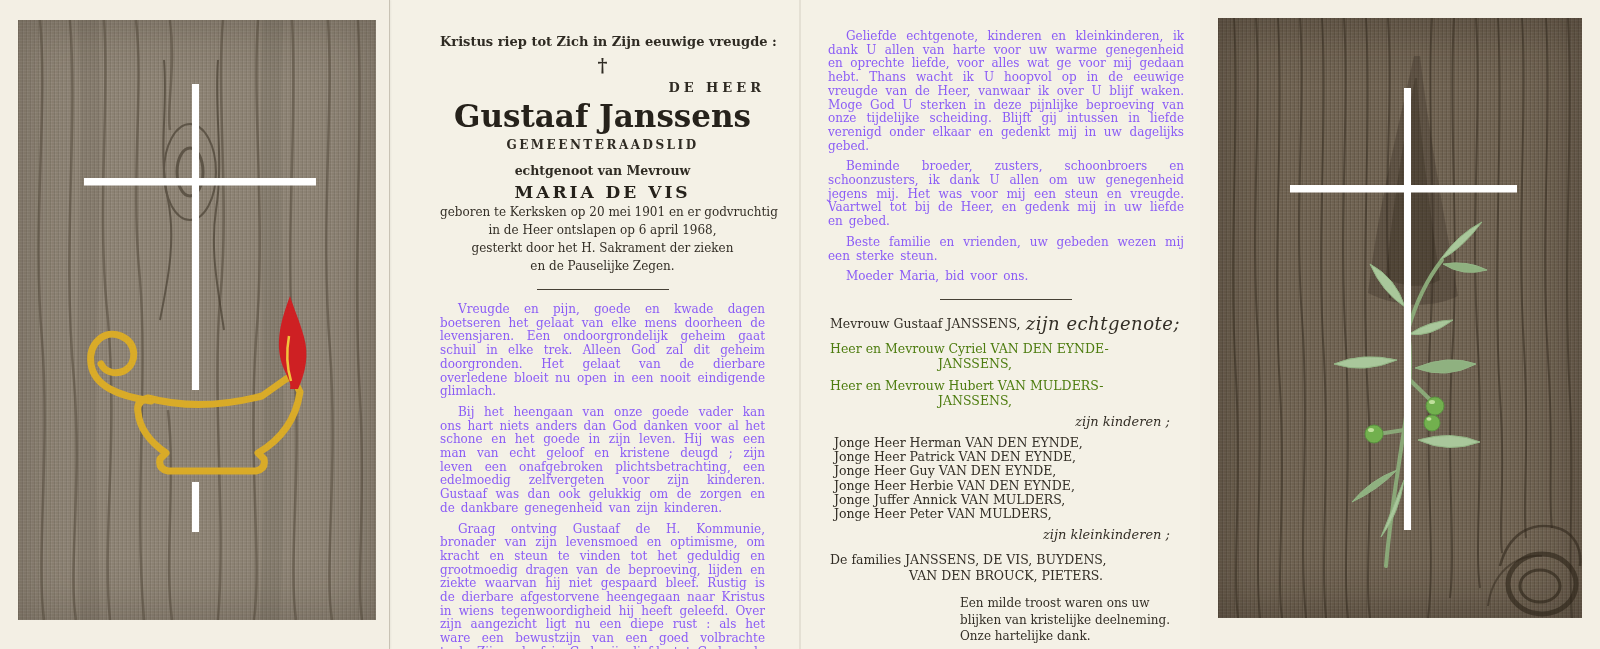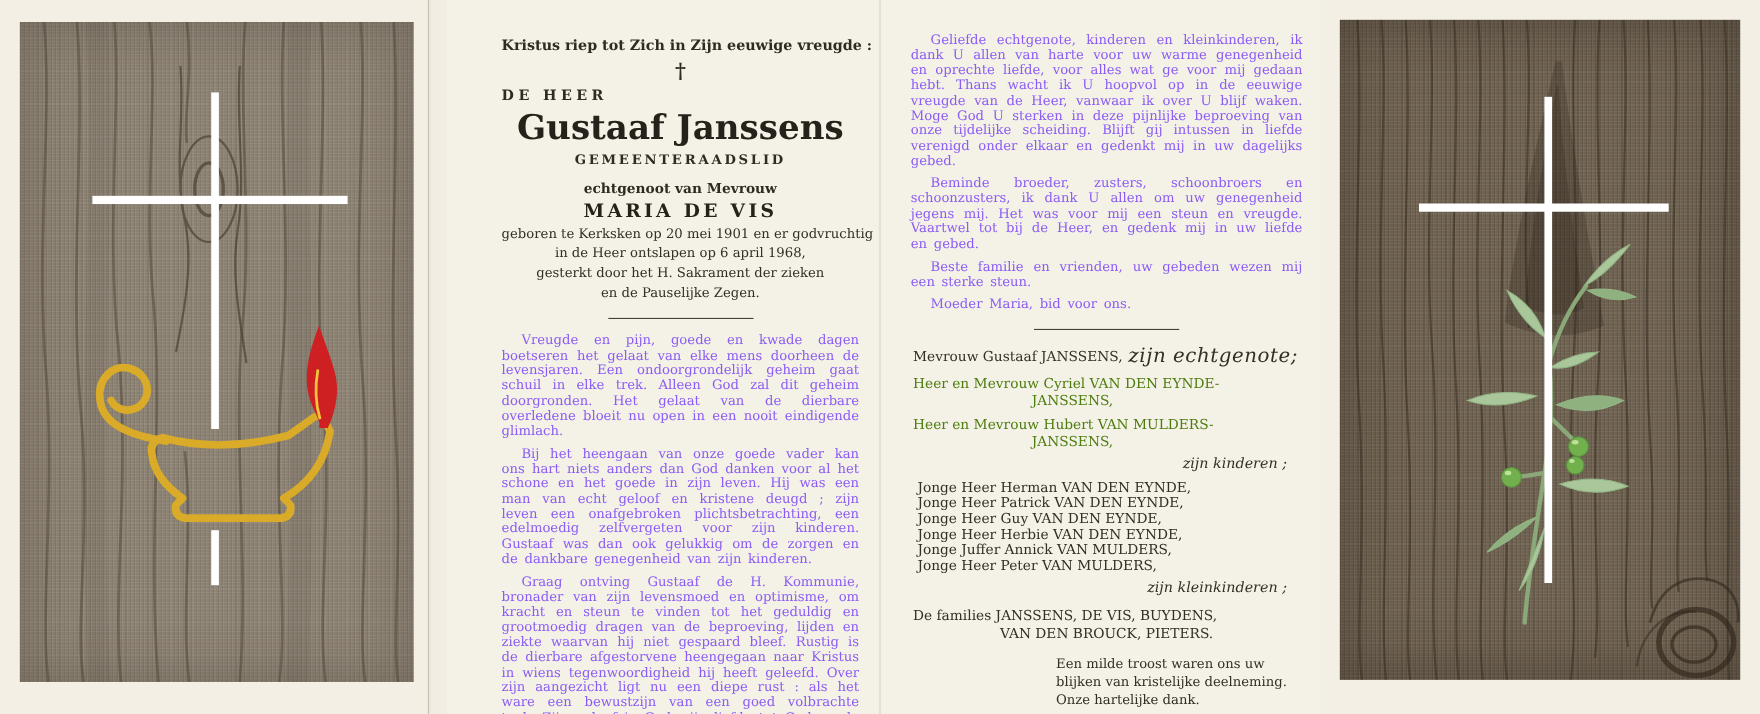--- a/index.html
+++ b/index.html
@@ -1,40 +1,40 @@
 <!DOCTYPE html>
 <html><head>
 <meta charset="utf-8">
 <style>
   html,body{margin:0;padding:0;background:#e8e4d8;}
   .scan{position:relative;width:1600px;height:649px;background:#f1ede2;overflow:hidden;
         font-family:"DejaVu Serif", serif;}
   .panel{position:absolute;top:0;height:649px;box-sizing:border-box;}
   #p1{left:0;width:390px;background:#f3efe4;}
-  #p2{left:406px;width:410px;background:#f4f1e6;padding:28px 35px 0 50px;}
+  #p2{left:390px;width:410px;background:#f4f1e6;padding:28px 35px 0 50px;}
   #p3{left:800px;width:400px;background:#f4f1e6;padding:30px 16px 0 28px;}
   #p4{left:1200px;width:400px;background:#f3efe4;}
 
   .wood{position:absolute;}
   .wood svg{position:absolute;left:0;top:0;display:block;}
   .wood-left{left:18px;top:20px;width:358px;height:600px;background-color:#8b8172;
     background-image:
       repeating-linear-gradient(90deg, rgba(50,42,32,.10) 0 1px, rgba(255,255,255,.05) 1px 2px, transparent 2px 4px),
       repeating-linear-gradient(0deg, rgba(255,255,255,.06) 0 1px, transparent 1px 3px);
     box-shadow: inset 0 0 55px rgba(40,33,24,.28);}
   .wood-right{left:18px;top:18px;width:364px;height:600px;background-color:#6e6150;
     background-image:
       repeating-linear-gradient(90deg, rgba(30,23,15,.14) 0 1px, rgba(255,255,255,.04) 1px 2px, transparent 2px 4px),
       repeating-linear-gradient(0deg, rgba(255,255,255,.05) 0 1px, transparent 1px 3px);
     box-shadow: inset 0 0 60px rgba(25,19,12,.38);}
 
   .tp{color:#38332a;}
   .intro{font-size:13px;text-align:center;margin:6px 0 0;white-space:nowrap;font-weight:bold;color:#2f2b23;}
   .cross-glyph{text-align:center;font-size:19px;margin:5px 0 0;font-weight:bold;color:#2f2b23;}
-  .honorific{text-align:left;font-size:13px;letter-spacing:4px;font-weight:bold;margin:4px 0 0;color:#2f2b23;}
+  .honorific{text-align:right;font-size:13px;letter-spacing:4px;font-weight:bold;margin:4px 0 0;color:#2f2b23;}
   .deceased-name{text-align:center;font-size:31px;font-weight:bold;margin:3px 0 0;white-space:nowrap;color:#26221b;}
   .role{text-align:center;font-size:12px;letter-spacing:2.5px;font-weight:bold;margin:4px 0 0;color:#2f2b23;}
   .spouse-intro{text-align:center;font-size:12.5px;font-weight:bold;margin:11px 0 0;color:#2f2b23;}
   .spouse-name{text-align:center;font-size:17px;letter-spacing:3px;font-weight:bold;margin:4px 0 0;color:#26221b;}
   .vital{text-align:center;font-size:12px;margin:3px 0 0;line-height:15px;white-space:nowrap;color:#332e26;}
   .divider{width:132px;border:0;border-top:1.6px solid #454035;margin:15px auto 13px;}
   .par{font-size:12px;line-height:13.7px;text-align:justify;text-indent:18px;word-spacing:2.2px;margin:0 0 7px;color:#8b5cf6;}
   .fam-row{display:flex;justify-content:space-between;align-items:center;font-size:12.5px;margin:9px 4px 0 2px;color:#332e26;}
   .note{font-style:italic;font-size:18px;letter-spacing:.5px;}
   .fam-two{font-size:12.5px;margin:7px 0 0 2px;color:#4d7c0f;}

